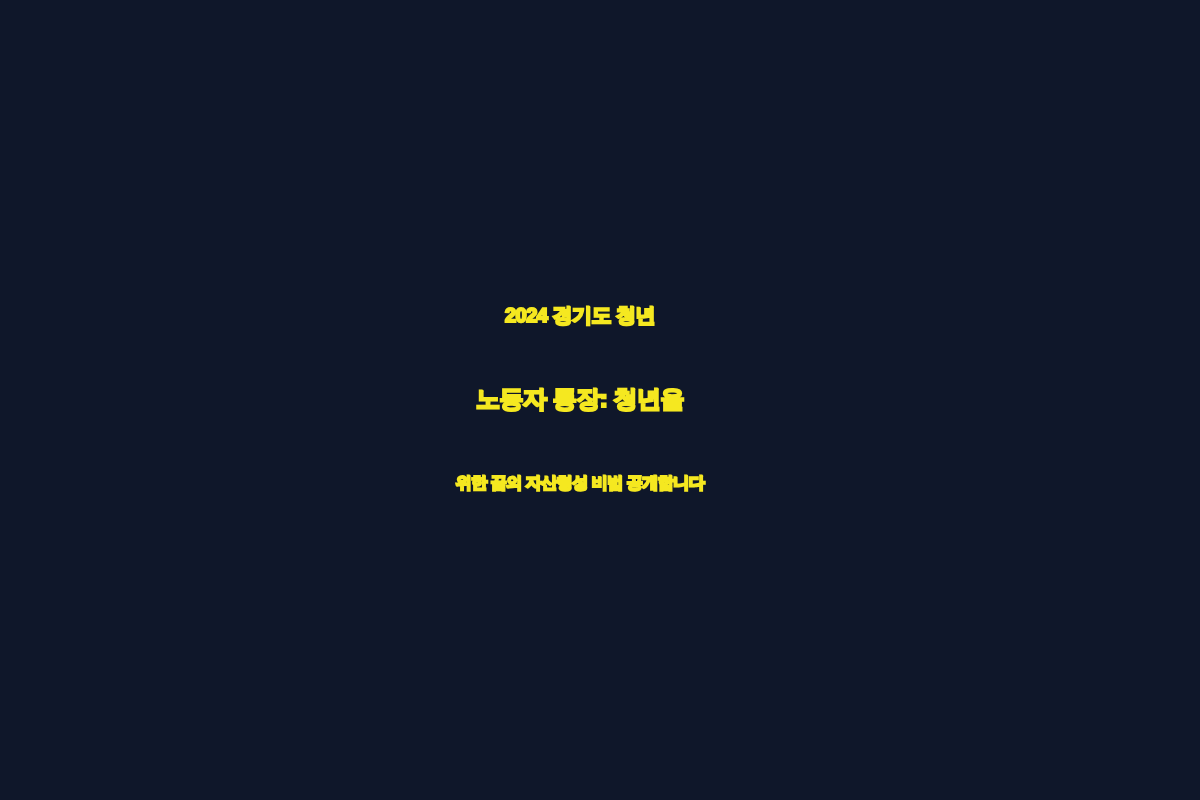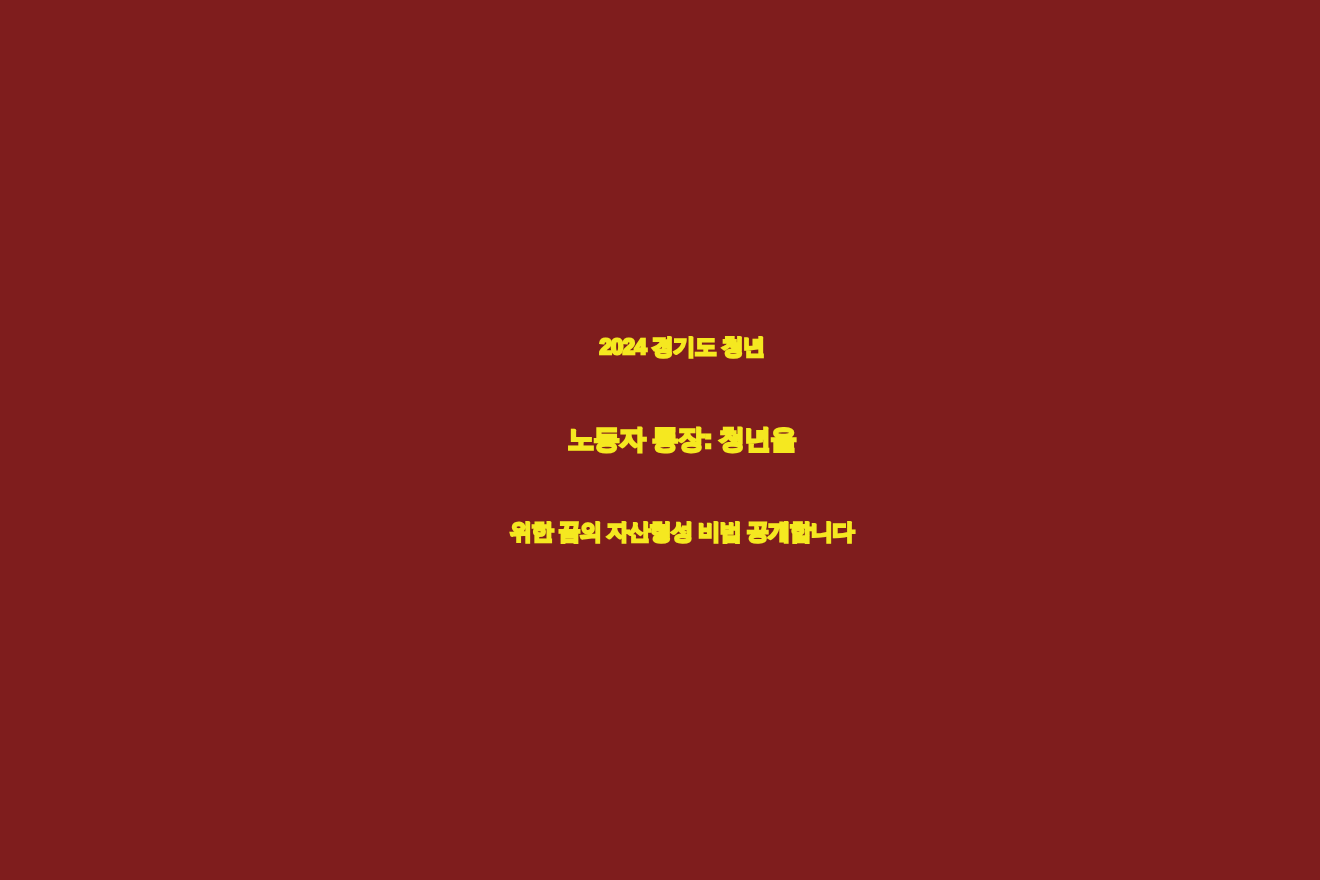--- a/index.html
+++ b/index.html
@@ -9,24 +9,24 @@
   body {
     width: 1200px;
     height: 800px;
     overflow: hidden;
     font-family: "Liberation Sans", sans-serif;
   }
   #banner {
     position: relative;
     width: 1200px;
     height: 800px;
-    background: #7f1d1d;
+    background: #0f172a;
     display: flex;
     align-items: center;
-    justify-content: flex-end;
+    justify-content: flex-start;
     box-sizing: border-box;
   }
   #headline {
     width: 1160px;
     margin: 0;
     padding: 0;
     text-align: center;
     color: #F5E820;
     font-family: "Liberation Sans", "DejaVu Sans", sans-serif;
     font-weight: 700;
@@ -44,15 +44,15 @@
   #headline .line-2 { font-size: 67px; }
   #headline .line-3 { font-size: 67px; }
 </style>
 </head>
 <body>
 
 <div id="banner">
   <h1 id="headline">
     <span class="line line-1" style="font-size: 20px;">2024 경기도 청년</span>
     <span class="line line-2" style="font-size: 24px;">노동자 통장: 청년을</span>
-    <span class="line line-3" style="font-size: 20px;">위한 꿈의 자산형성 비법 공개합니다</span>
+    <span class="line line-3" style="font-size: 16px;">위한 꿈의 자산형성 비법 공개합니다</span>
   </h1>
 </div>
 
 </body></html>

